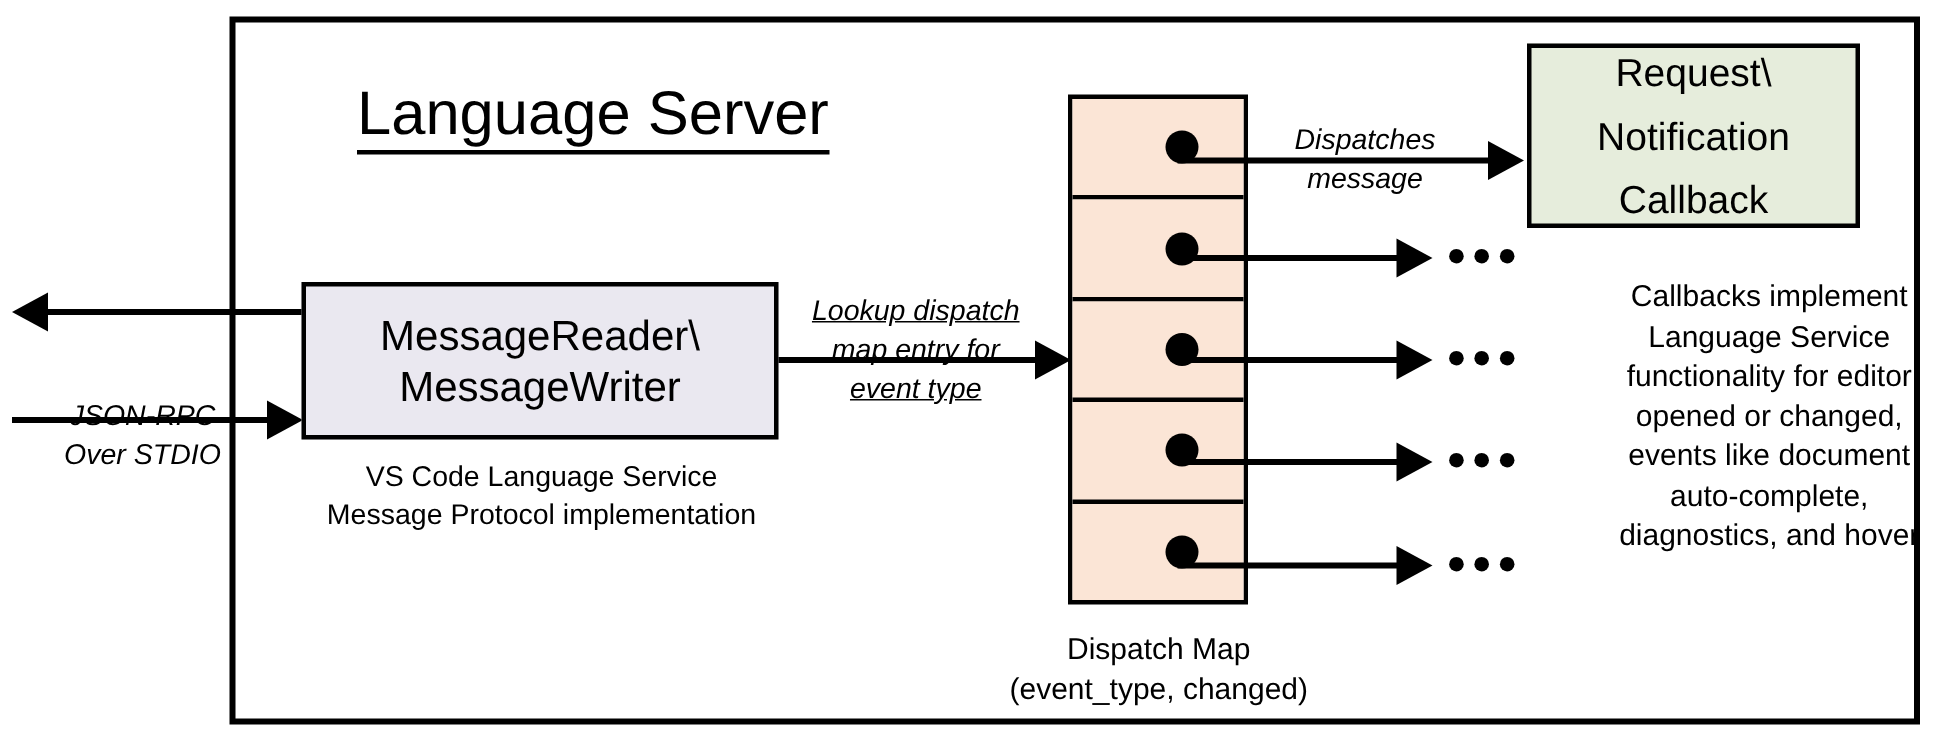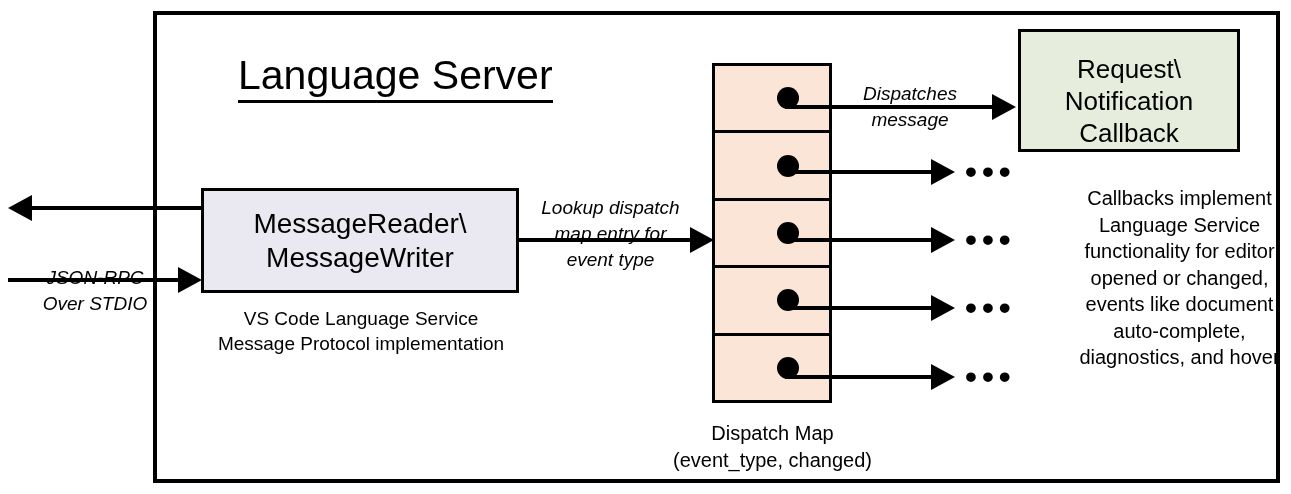--- a/index.html
+++ b/index.html
@@ -112,21 +112,21 @@
     left: 1018px;
     top: 29px;
     width: 222px;
     height: 123px;
     background: #E6EDDC;
     border: 3px solid #000;
     box-sizing: border-box;
     display: flex;
     flex-direction: column;
     align-items: center;
-    justify-content: flex-end;
+    justify-content: space-between;
     font-size: 26px;
     line-height: 32px;
     text-align: center;
   }
   #callback-caption {
     left: 1056px;
     top: 185px;
     width: 247px;
     text-align: center;
     font-size: 20px;
@@ -136,21 +136,21 @@
   
   .edge-label {
     font-style: italic;
     font-size: 19px;
     line-height: 26px;
     text-align: center;
     font-weight: 500;
     margin-top: 40px;
   }
   #label-jsonrpc { left: 20px; top: 225px; width: 150px; }
-  #label-lookup  { left: 518px; top: 155px; width: 185px; }
+  #label-lookup  { left: 518px; top: 155px; width: 185px; text-decoration: underline; }
   #label-dispatch{ left: 830px; top: 41px;  width: 160px; }
 
   
   .hline {
     height: 4px;
     background: #000;
   }
   .arrow-right {
     width: 0; height: 0;
     border-top: 13px solid transparent;

